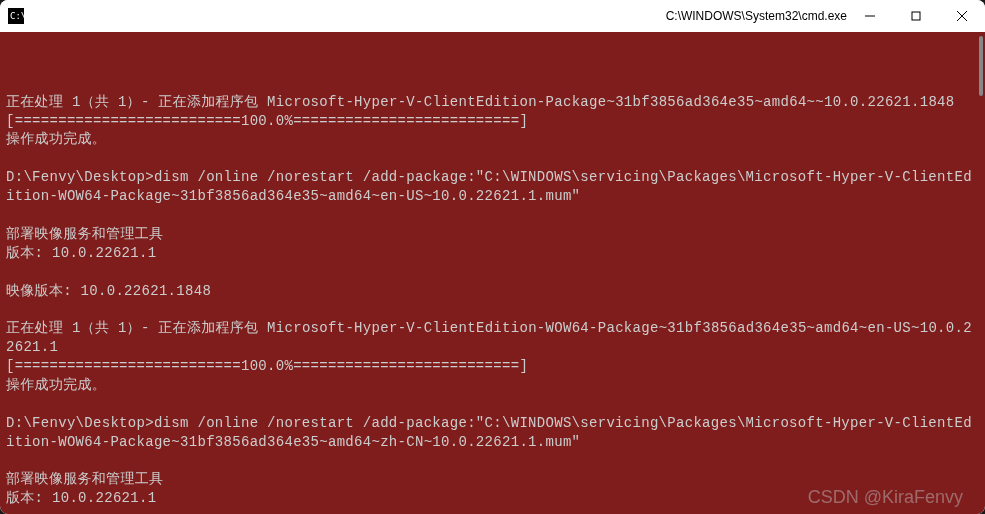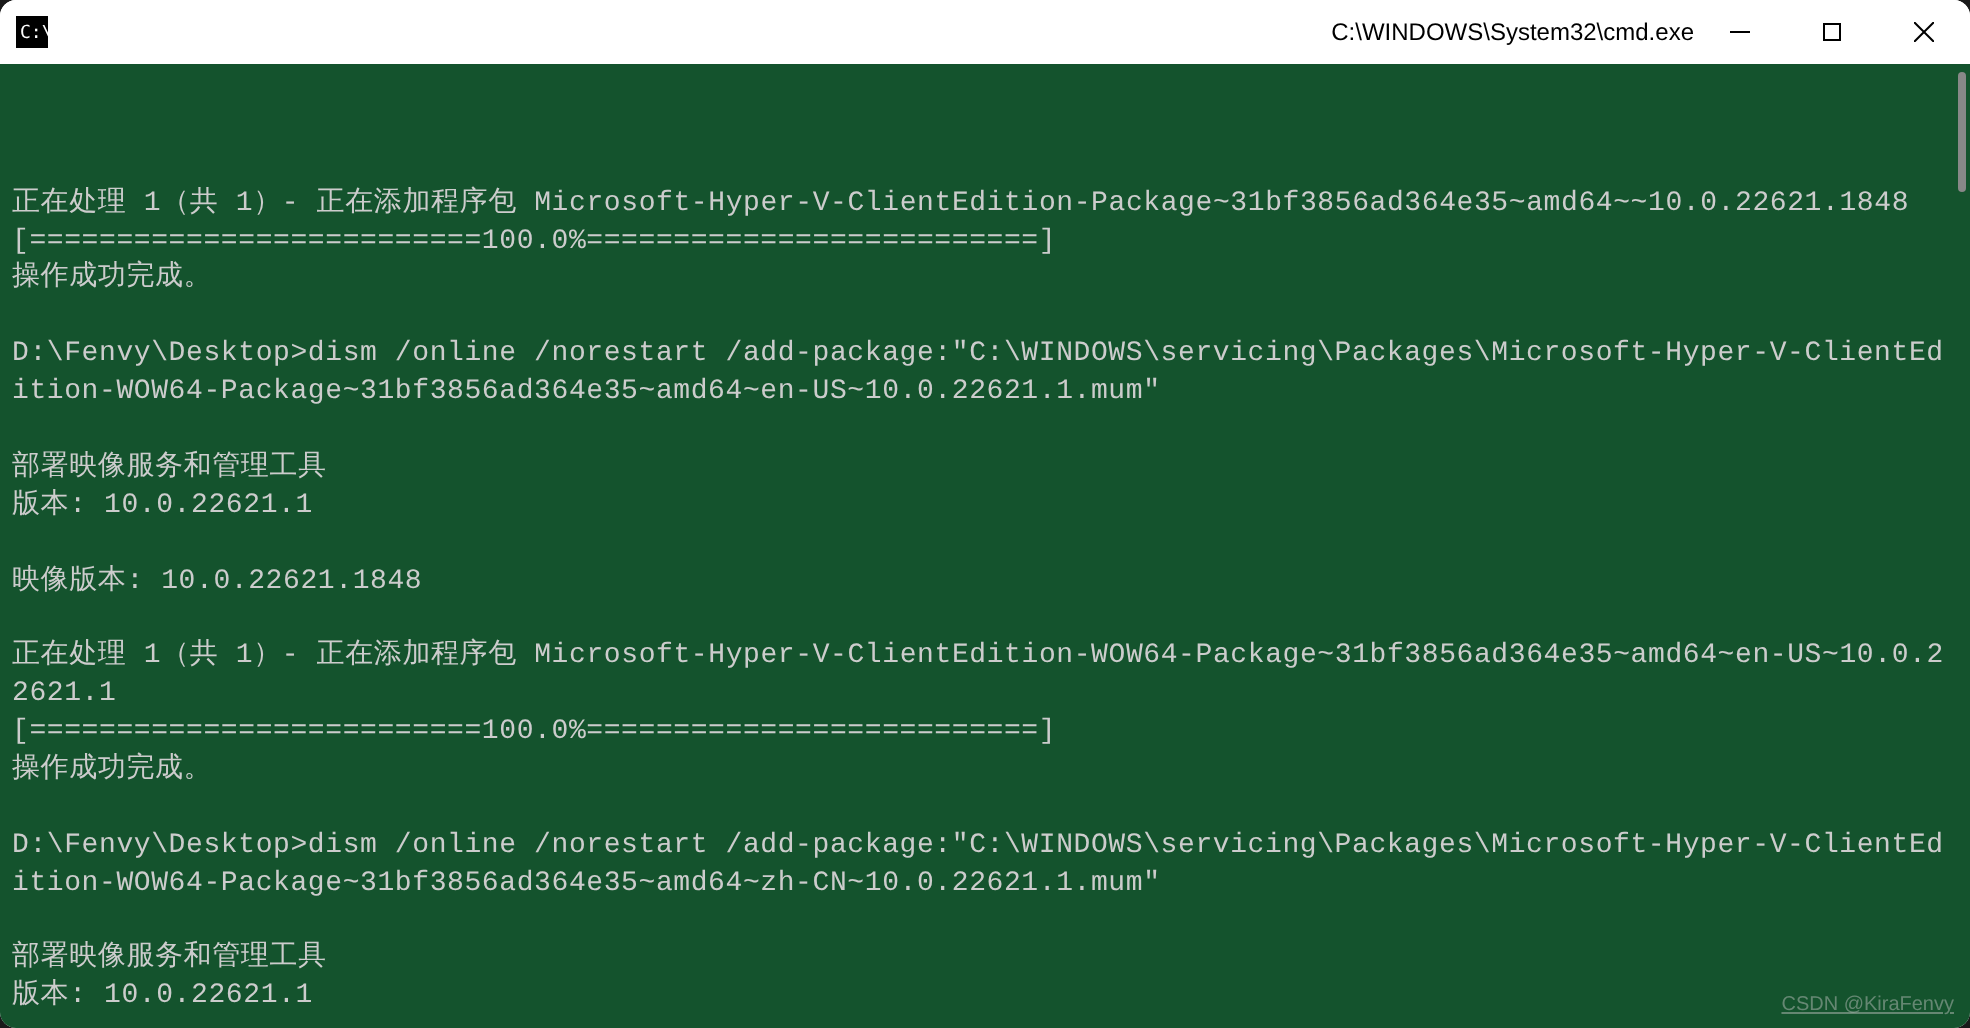--- a/index.html
+++ b/index.html
@@ -53,21 +53,21 @@
   width: 46px;
   height: 100%;
   display: flex;
   align-items: center;
   justify-content: center;
   color: #000;
   font-family: 'Segoe UI', sans-serif;
 }
 .titlebar-btn svg { width: 10px; height: 10px; }
 .terminal {
-  background: #14532d;
+  background: #7f1d1d;
   color: #ccc;
   flex: 1;
   padding: 4px 6px;
   overflow-y: auto;
   white-space: pre-wrap;
   word-break: break-all;
   line-height: 1.35;
   font-size: 14px;
   letter-spacing: 0.3px;
   position: relative;
@@ -77,27 +77,26 @@
   position: absolute;
   right: 2px;
   top: 4px;
   width: 4px;
   height: 60px;
   background: #888;
   border-radius: 2px;
 }
 .watermark {
   position: absolute;
-  right: 8px;
+  right: 22px;
   bottom: 6px;
   color: rgba(200,200,200,0.45);
   font-family: 'Segoe UI', sans-serif;
-  font-size: 10px;
+  font-size: 18px;
   pointer-events: none;
-  text-decoration: underline;
 }
 </style>
 </head>
 <body>
 
 <div class="window">
   <div class="titlebar">
     <div class="titlebar-icon">
       <svg viewBox="0 0 16 16">
           <rect x="0" y="0" width="16" height="16" fill="#000"></rect>

